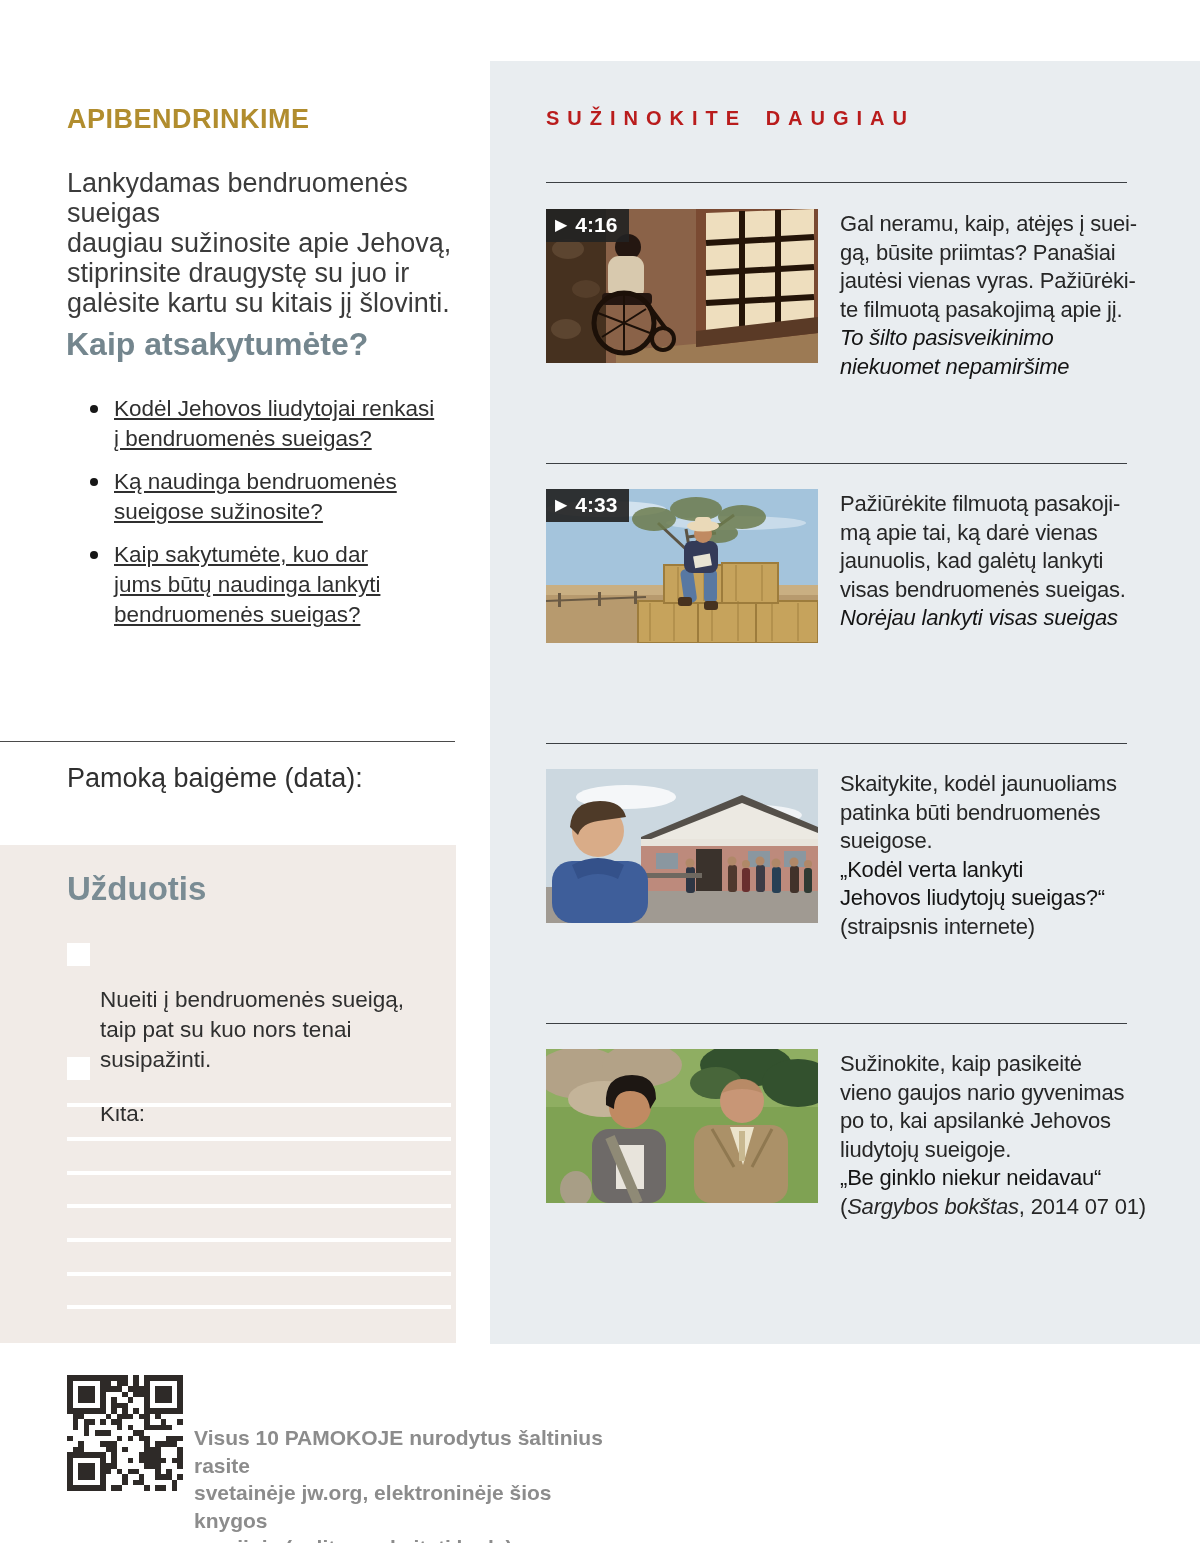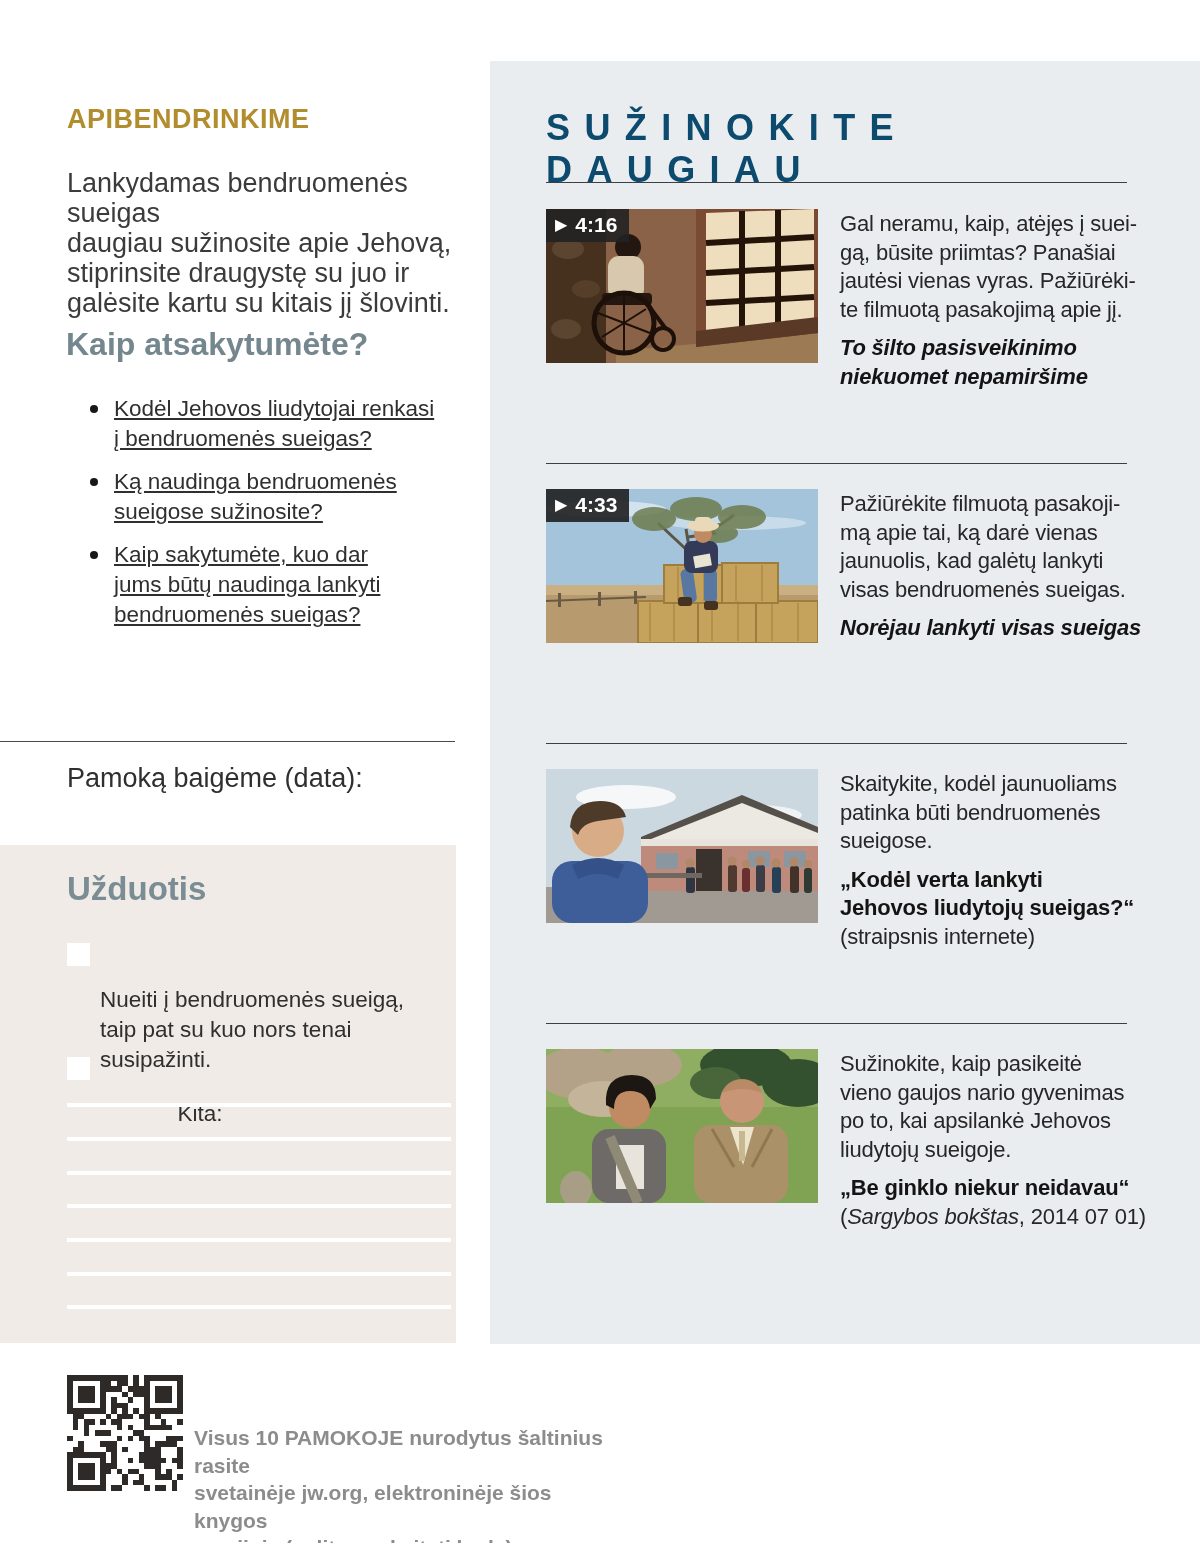--- a/index.html
+++ b/index.html
@@ -18,42 +18,42 @@
   .divider-left{left:0;top:741px;width:455px;border-top:1.6px solid #4a4a4a;}
   .date-label{left:67px;top:763px;font-size:27px;color:#2f2f2f;}
 
   .assignment-box{left:0;top:845px;width:456px;height:498px;background:#f1ebe7;}
   .assignment-title{left:67px;top:25px;font-size:33px;font-weight:bold;color:#7a8c94;}
   .chk{width:23px;height:23px;background:#ffffff;}
   .chk1{left:67px;top:98px;}
   .chk2{left:67px;top:212px;}
   .chk-text{font-size:22.5px;line-height:30px;color:#2f2f2f;margin-top:46px;}
   .chk-text1{left:100px;top:94px;width:340px;}
-  .chk-text2{left:100px;top:208px;width:200px;text-align:center;}
+  .chk-text2{left:100px;top:208px;width:200px;}
   .wline{left:67px;width:384px;height:4px;background:#ffffff;}
 
   
   .qr{left:67px;top:1375px;width:116px;height:116px;}
   .footer-note{left:194px;top:1424px;width:420px;font-size:21px;line-height:27.5px;
                font-weight:bold;color:#8c8c8c;}
 
   
   .panel{left:490px;top:61px;width:710px;height:1283px;background:#e9edf0;}
-  .panel-title{left:56px;top:46px;font-size:36px;font-weight:bold;color:#0c4a6e;
+  .panel-title{left:56px;top:46px;font-size:20px;font-weight:bold;color:#b91c1c;
                letter-spacing:.40em;word-spacing:.25em;}
   .rule{left:56px;width:581px;border-top:1.6px solid #3c4043;}
   .block{left:56px;width:600px;height:250px;}
   .thumb{position:absolute;left:0;top:0;width:272px;height:154px;overflow:hidden;background:#888;}
   .thumb svg{display:block;}
   .badge{position:absolute;left:0;top:0;background:rgba(35,35,35,.92);color:#ffffff;
          font-size:21px;font-weight:bold;padding:4px 12px 5px 9px;display:flex;align-items:center;gap:8px;}
   .badge .play{font-size:16px;line-height:1;}
   .btext{position:absolute;left:294px;top:1px;width:310px;font-size:22px;line-height:28.5px;
          letter-spacing:-0.2px;color:#262626;}
-  .cap{margin-top:10px;font-weight:bold;color:#141414;}
+  .cap{font-weight:normal;color:#141414;}
   .cap.it{font-style:italic;}
   .note{font-weight:normal;font-style:normal;color:#262626;}
   .src{margin-top:0;color:#262626;}
   .src .it{font-style:italic;}
 </style>
 </head>
 <body>
 
 <div class="page">
 

